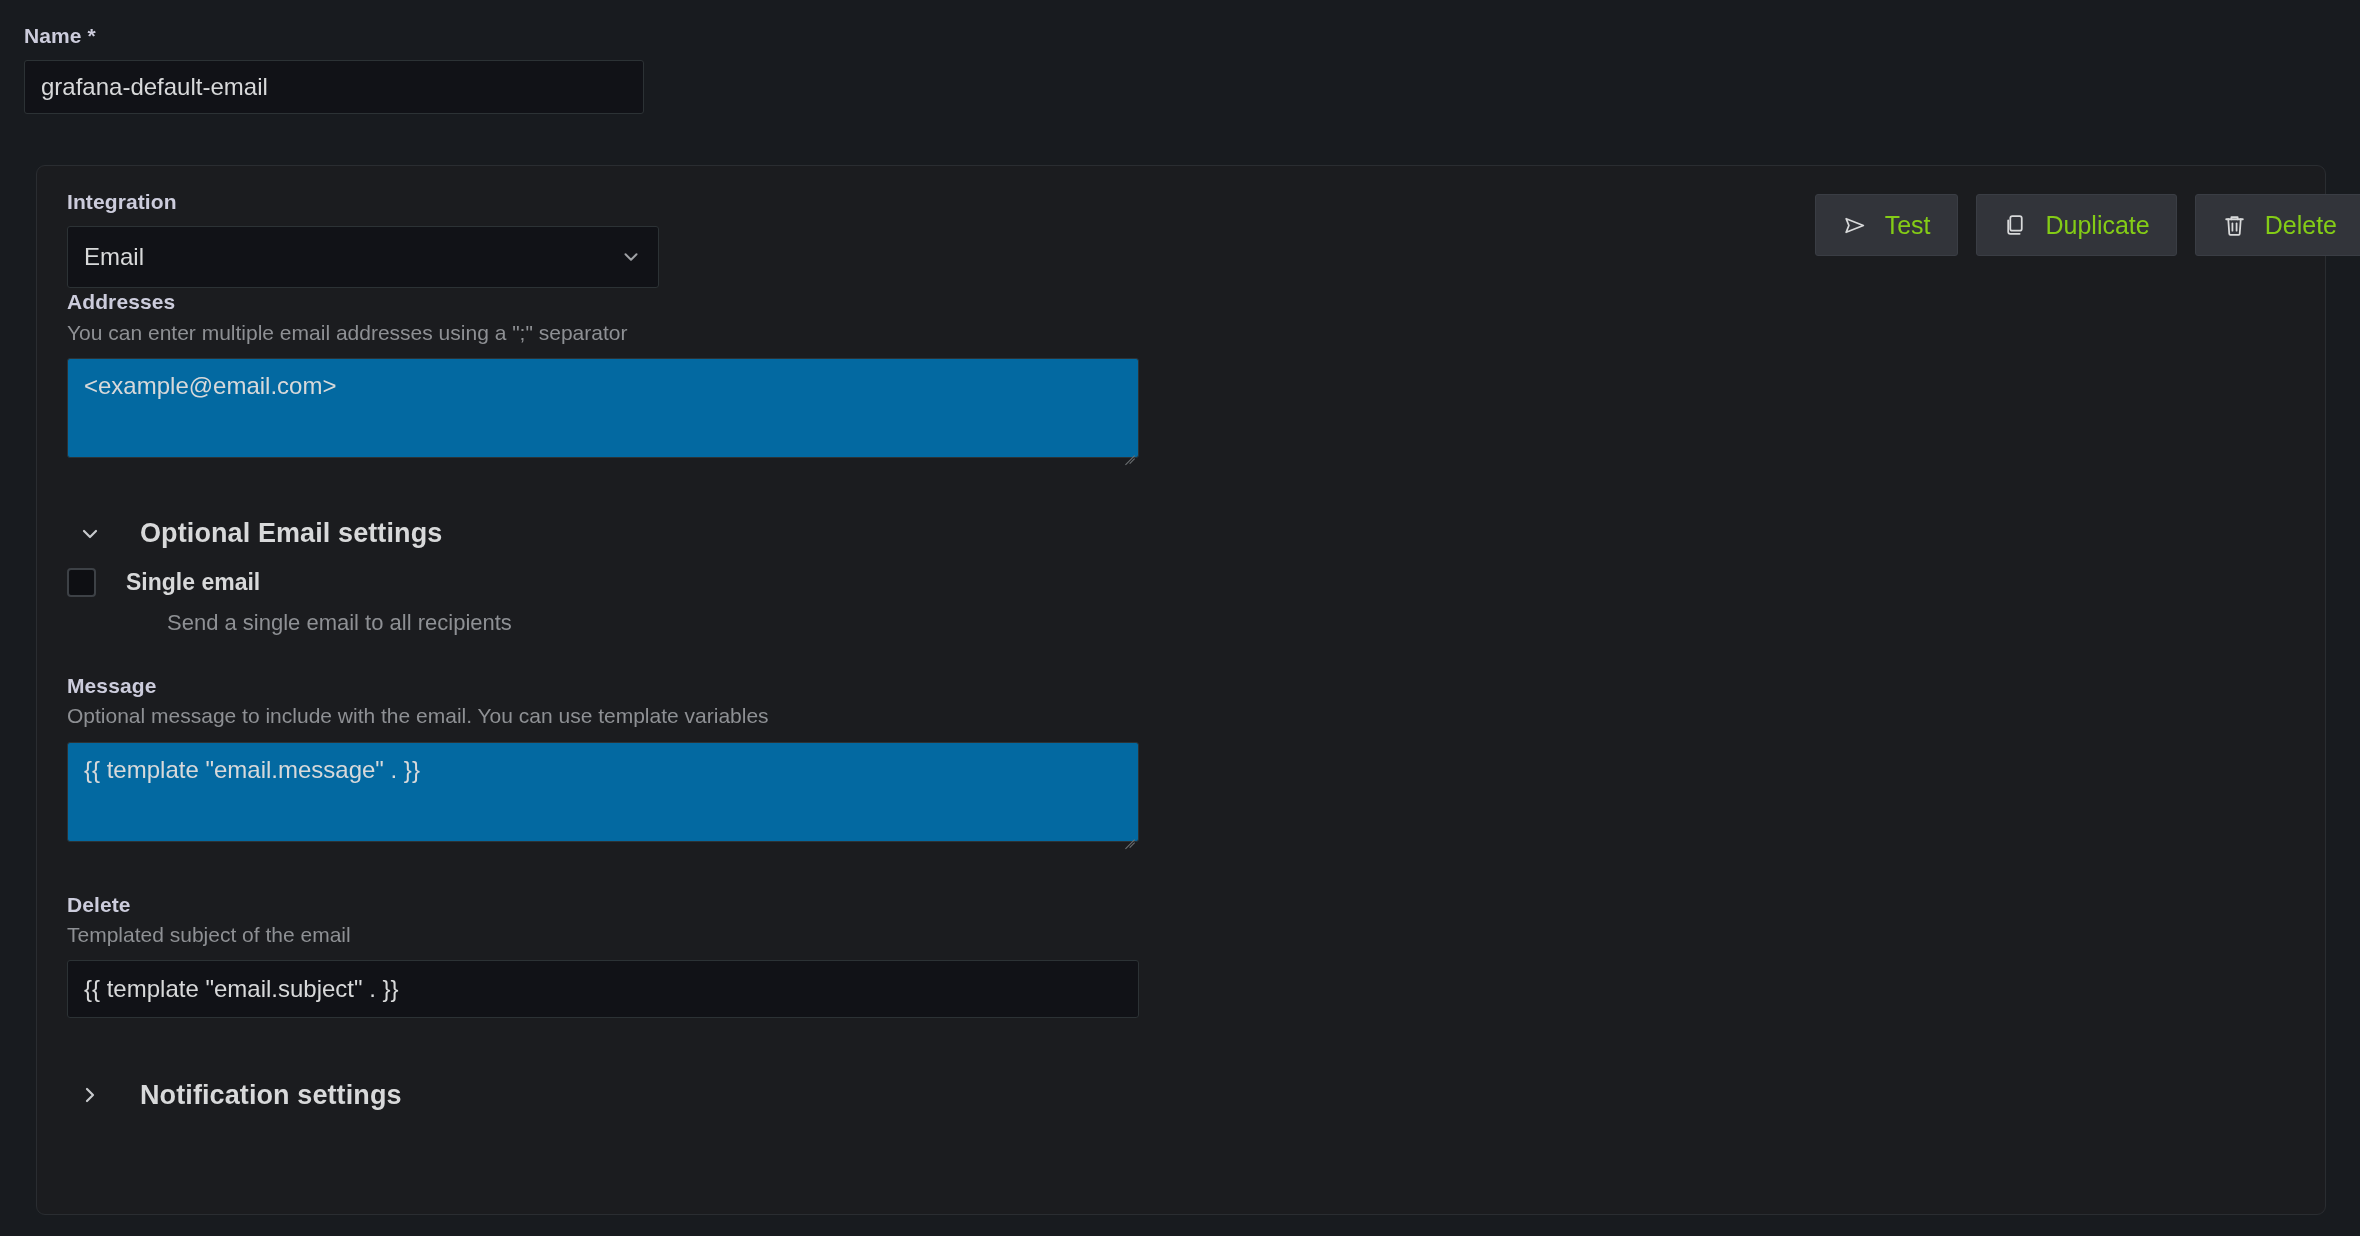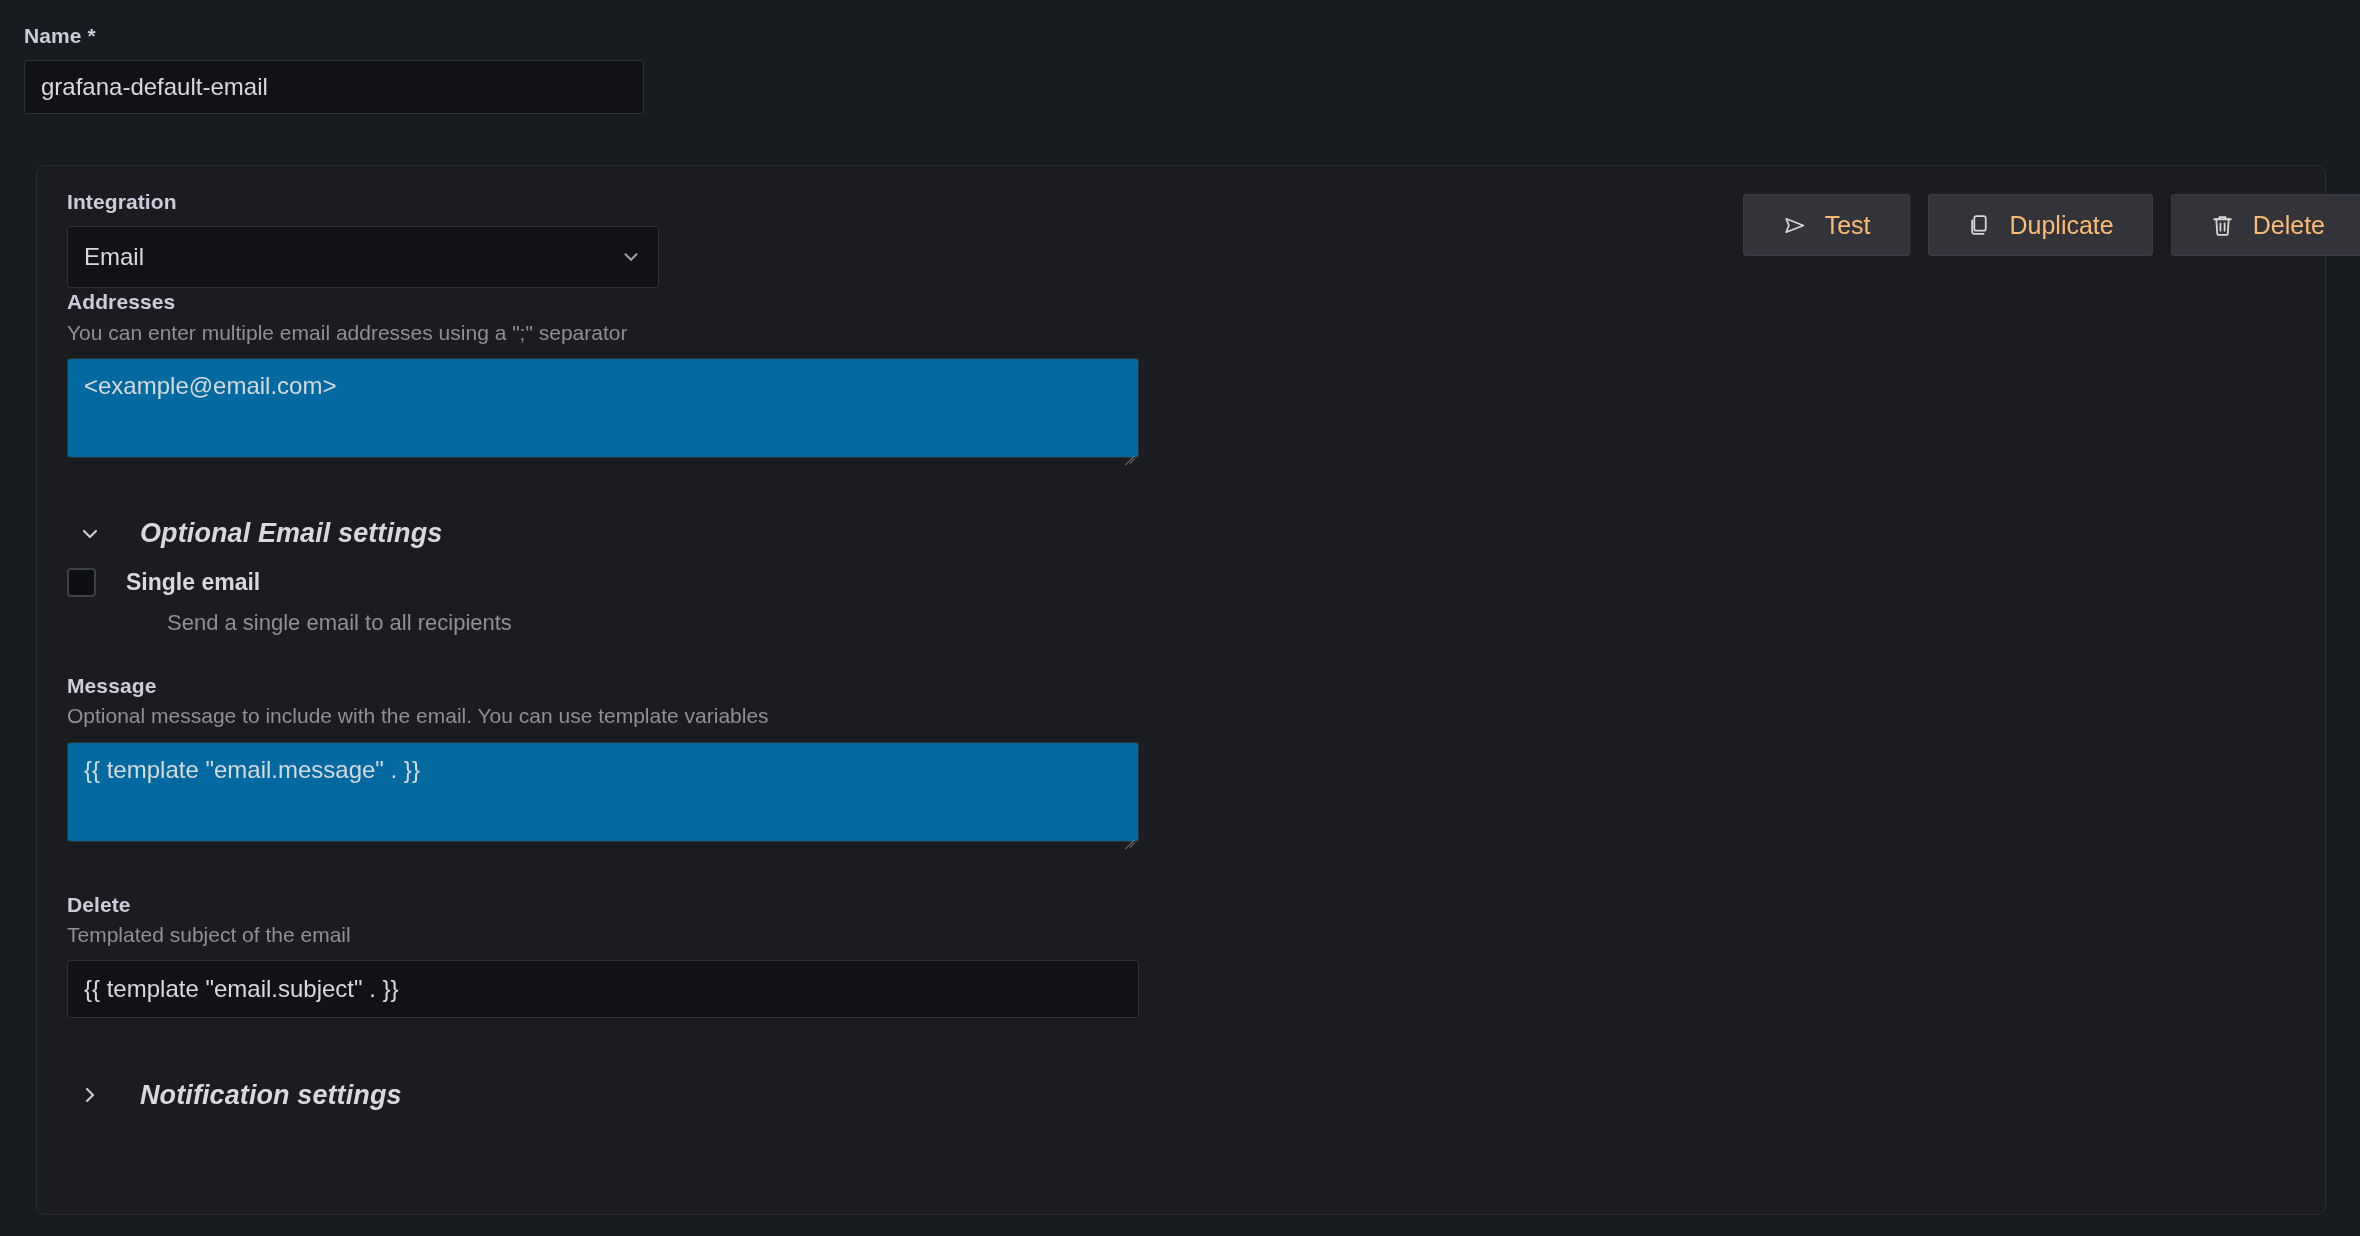--- a/index.html
+++ b/index.html
@@ -151,21 +151,20 @@
     transform: rotate(-45deg);
     transform-origin: right bottom;
   }
 
   
   .collapse-header {
     display: flex;
     align-items: center;
     cursor: pointer;
     height: 44px;
-    font-style: italic;
   }
   .collapse-chevron {
     width: 34px;
     display: inline-flex;
     align-items: center;
     justify-content: center;
     color: #c7c9cc;
     flex: none;
     margin-left: 6px;
   }
@@ -237,22 +236,22 @@
     gap: 18px;
   }
   .btn {
     height: 62px;
     background: #32343a;
     border: 1px solid #3a3d44;
     border-radius: 3px;
     display: flex;
     align-items: center;
     gap: 17px;
-    padding: 0 38px;
-    color: #fdba74;
+    padding: 0 26px;
+    color: #84cc16;
     font-size: 25px;
     font-family: "Liberation Sans", sans-serif;
     cursor: pointer;
     white-space: nowrap;
   }
   .btn-icon {
     width: 26px; height: 26px;
     display: inline-flex;
     align-items: center;
     justify-content: center;

